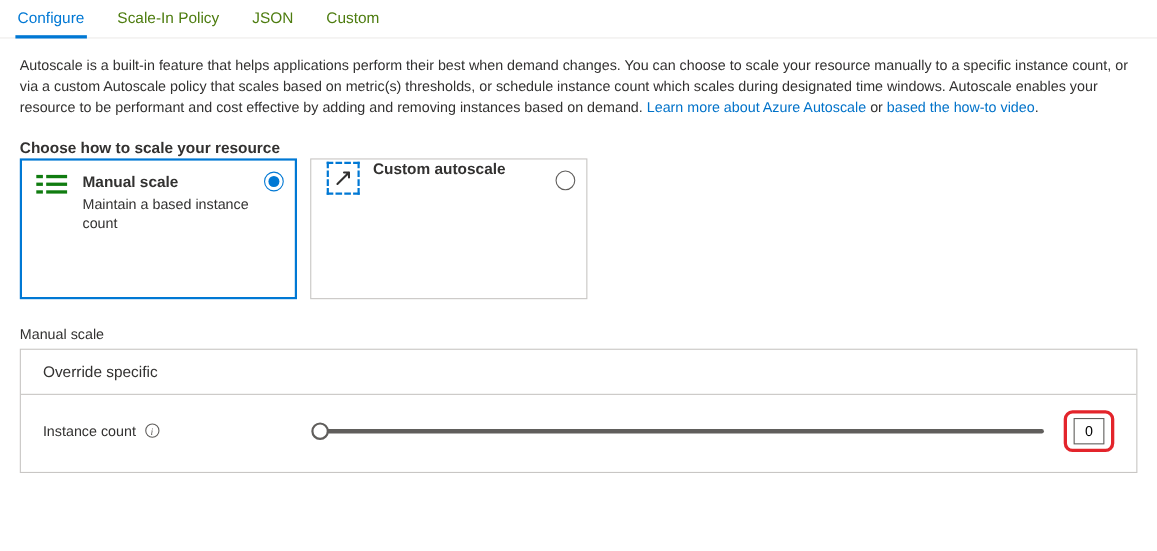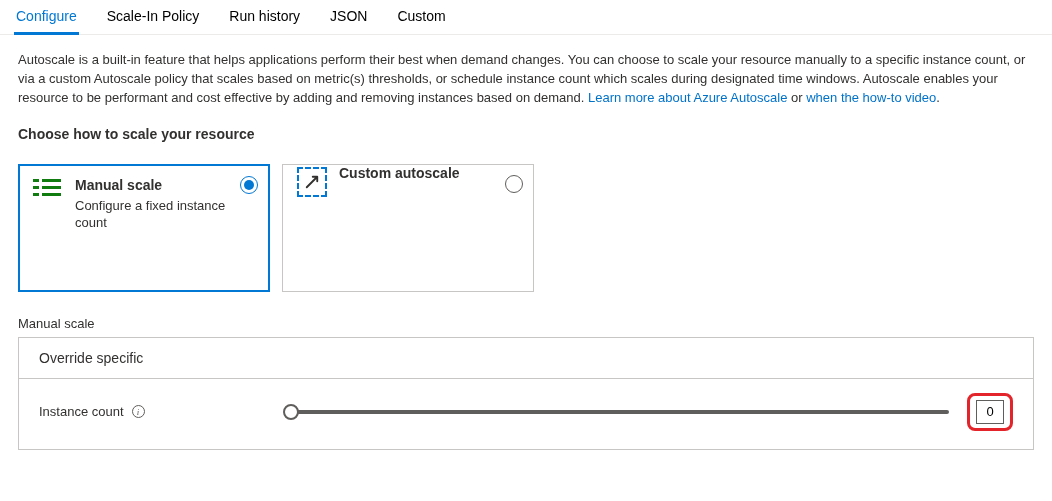--- a/index.html
+++ b/index.html
@@ -13,42 +13,42 @@
     }
     .tabs {
       display: flex;
       border-bottom: 1px solid #edebe9;
       padding: 0 0 0 14px;
       gap: 26px;
     }
     .tab {
       padding: 8px 2px 8px 2px;
       font-size: 14px;
-      color: #000000;
+      color: #4d7c0f;
       cursor: pointer;
       border-bottom: 3px solid transparent;
       margin-bottom: -1px;
     }
     .tab.active {
       color: #0078d4;
       border-bottom-color: #0078d4;
       font-weight: 400;
     }
     .content { padding: 16px 18px; }
     .desc {
       font-size: 13px;
       line-height: 1.45;
       color: #323130;
       margin-bottom: 18px;
     }
     .desc a { color: #0072c9; text-decoration: none; text-align: center; }
     .section-title {
       font-weight: 600;
       font-size: 14px;
-      margin-bottom: 22px;
+      margin-bottom: 2px;
     }
     .scale-options { display: flex; gap: 12px; margin-bottom: 24px; }
     .option-card {
       border: 1px solid #c8c6c4;
       width: 252px;
       height: 128px;
       padding: 0 14px 12px 14px;
       position: relative;
       cursor: pointer;
       display: flex;
@@ -160,31 +160,30 @@
       display: flex; align-items: center; justify-content: center;
     }
     .custom-icon svg { width: 18px; height: 18px; }
   </style>
 </head>
 <body>
 
 <div class="tabs">
   <div class="tab active">Configure</div>
   <div class="tab">Scale-In Policy</div>
-  <div class="tab">Run history</div>
   <div class="tab">JSON</div>
   <div class="tab">Custom</div>
 </div>
 
 <div class="content">
   <p class="desc">
     <span>Autoscale is a built-in feature that helps applications perform their best when demand changes. You can choose to scale your resource manually to a specific instance count, or via a custom Autoscale policy that scales based on metric(s) thresholds, or schedule instance count which scales during designated time windows. Autoscale enables your resource to be performant and cost effective by adding and removing instances based on demand. </span>
     <a href="#">Learn more about Azure Autoscale</a>
     <span> or </span>
-    <a href="#">when the how-to video</a><span>.</span>
+    <a href="#">based the how-to video</a><span>.</span>
   </p>
 
   <div class="section-title">Choose how to scale your resource</div>
 
   <div class="scale-options">
     <div class="option-card selected">
       <div class="option-icon">
         <div class="manual-icon">
           <div class="row">
               <div class="dash"></div>
@@ -195,21 +194,21 @@
               <div class="bar"></div>
             </div>
           <div class="row">
               <div class="dash"></div>
               <div class="bar"></div>
             </div>
         </div>
       </div>
       <div class="option-text">
         <div class="option-title">Manual scale</div>
-        <div class="option-sub">Configure a fixed instance count</div>
+        <div class="option-sub">Maintain a based instance count</div>
       </div>
       <div class="radio checked"></div>
     </div>
 
     <div class="option-card">
       <div class="option-icon">
         <div class="custom-icon">
           <svg viewBox="0 0 24 24">
               <path d="M5 19 L19 5 M13 5 H19 V11" stroke="#323130" stroke-width="2.5" fill="none" stroke-linecap="round" stroke-linejoin="round"></path>
             </svg>

